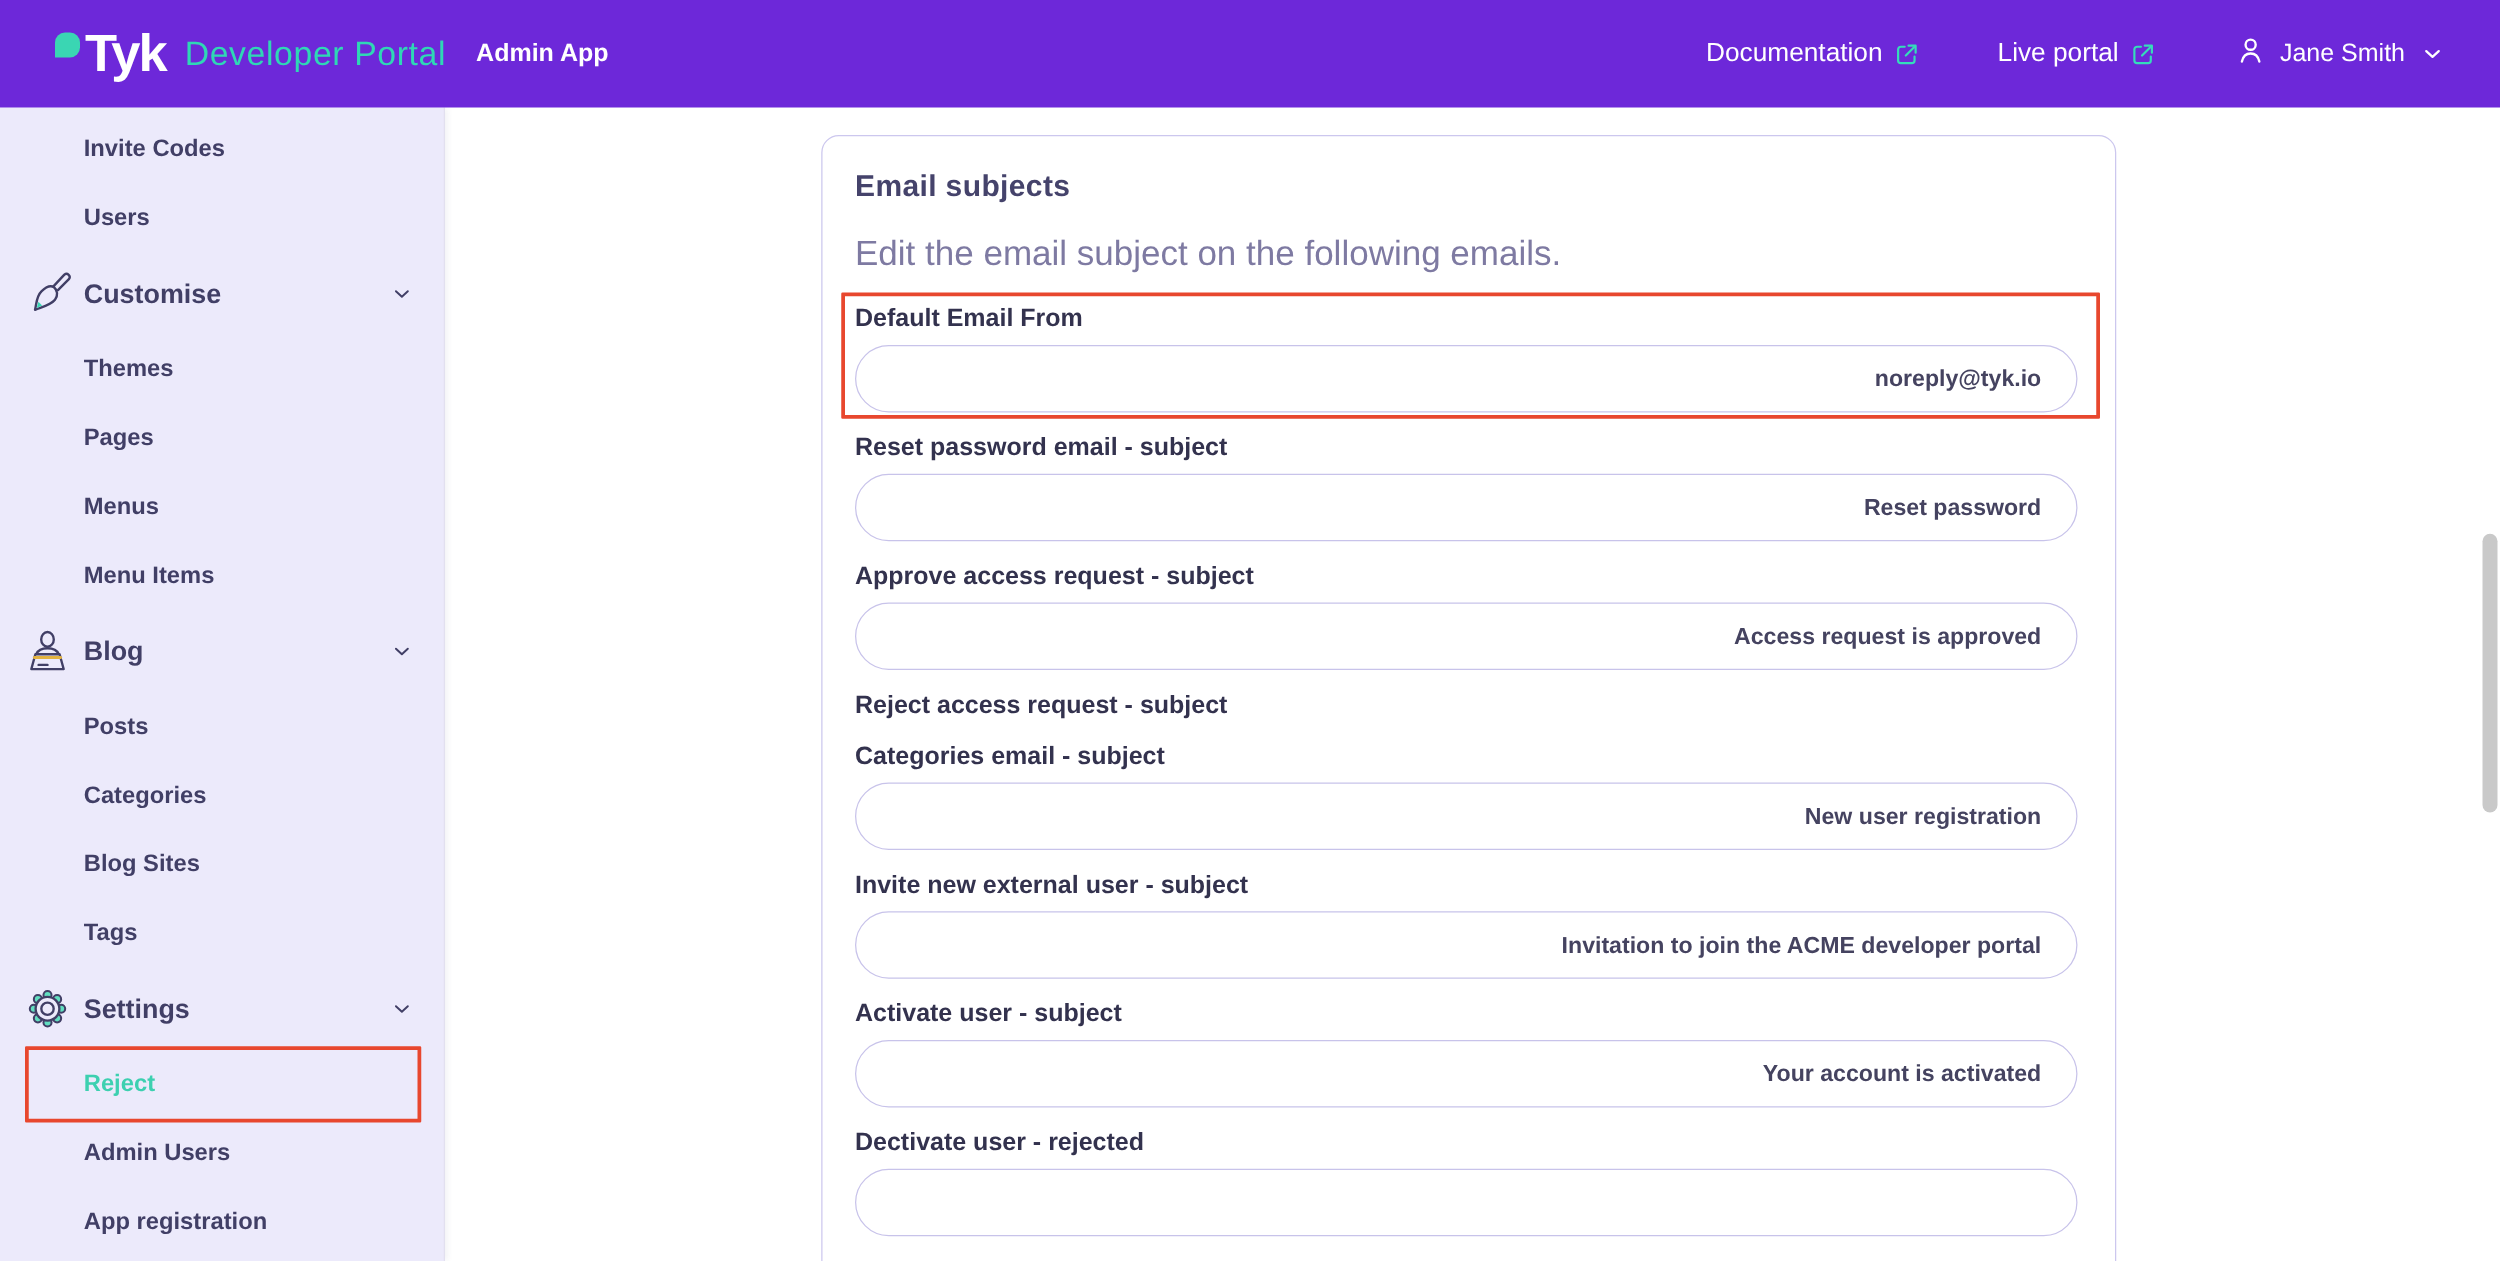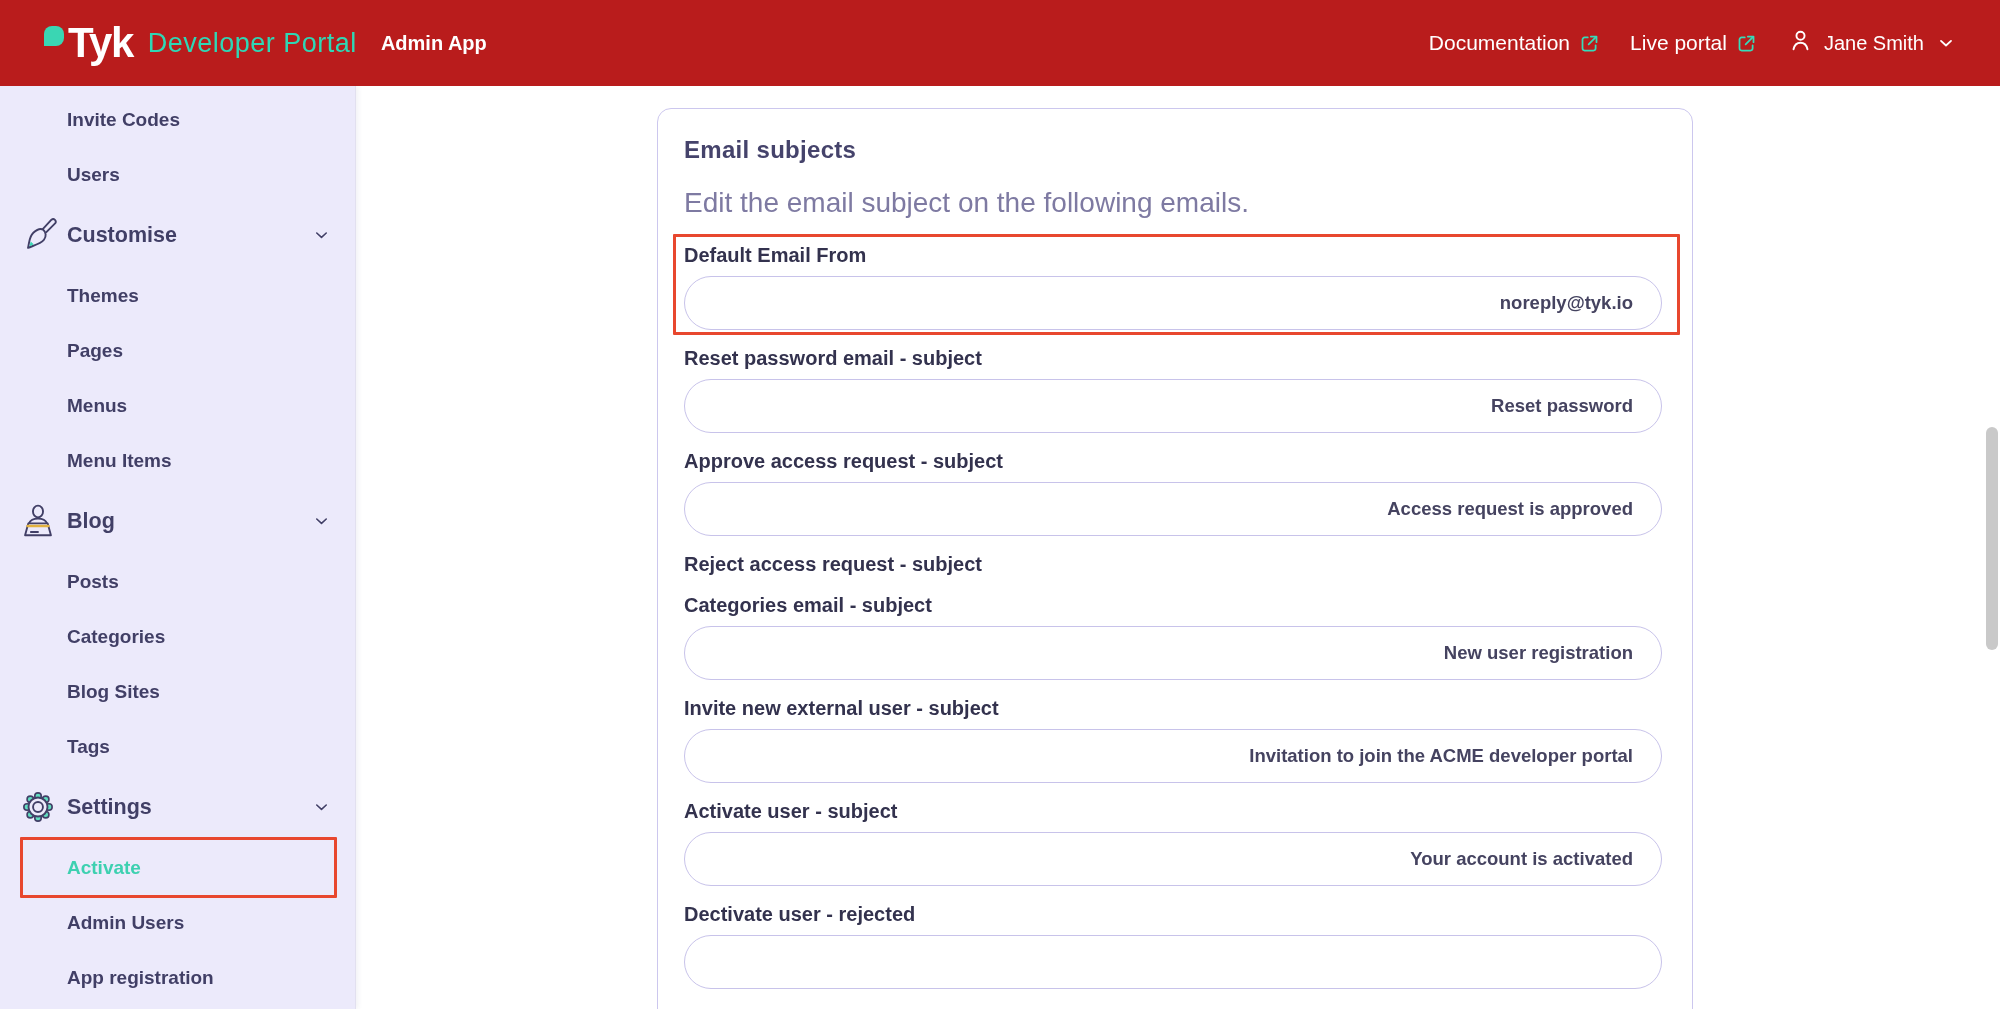--- a/index.html
+++ b/index.html
@@ -2,31 +2,31 @@
 <html><head>
 <meta charset="utf-8">
 <style>
   * { margin:0; padding:0; box-sizing:border-box; }
   html,body { width:2000px; height:1009px; overflow:hidden; background:#fff;
               font-family:"Liberation Sans", sans-serif; }
   #app { position:relative; width:2000px; height:1009px; overflow:hidden; background:#fff; }
 
   
   .header { position:absolute; left:0; top:0; width:2000px; height:86px;
-            background:#b91c1c; display:flex; align-items:center;
+            background:#6d28d9; display:flex; align-items:center;
             justify-content:space-between; padding:0 44px; z-index:30; }
   .header-left { display:flex; align-items:center; }
   .logo { display:flex; align-items:flex-start; }
   .logo-leaf { width:20px; height:20px; background:#3ad6b3;
                border-radius:8px 8px 8px 0; margin:10px 4px 0 0; }
   .logo-text { color:#fff; font-size:42px; font-weight:700; letter-spacing:-1.5px; line-height:54px; }
   .logo-suffix { color:#2fd7b5; font-size:27px; font-weight:400; letter-spacing:0.5px;
                  margin-left:15px; line-height:54px; }
   .app-label { color:#fff; font-size:20px; font-weight:600; margin-left:24px; line-height:54px; }
-  .header-right { display:flex; align-items:center; gap:30px; }
+  .header-right { display:flex; align-items:center; gap:62px; }
   .nav-link { display:flex; align-items:center; gap:9px; color:#fff; font-size:21px; cursor:pointer; }
   .ext-icon svg { display:block; }
   .user-menu { display:flex; align-items:center; gap:10px; color:#fff; font-size:20px; cursor:pointer; }
   .user-menu .chev { margin-left:2px; display:flex; }
 
   
   .sidebar { position:absolute; left:0; top:86px; width:356px; height:923px;
              background:#eceafb; border-right:1px solid #e2e0ef;
              box-shadow:2px 0 5px rgba(60,58,100,0.07); padding-top:6px; z-index:20; }
   .side-item { position:relative; display:flex; align-items:center;
@@ -212,21 +212,21 @@
       <span class="side-label">Settings</span>
       <span class="side-chevron">
         <svg width="19" height="19" viewBox="0 0 24 24" fill="none" stroke="currentColor" stroke-width="2" stroke-linecap="round" stroke-linejoin="round">
             <path d="M6 9.5l6 5.5 6-5.5"></path>
           </svg>
       </span>
     </div>
 
     <div class="side-item sub active">
       <span class="annotation-frame"></span>
-      <span class="side-label">Activate</span>
+      <span class="side-label">Reject</span>
     </div>
 
     <div class="side-item sub">
       <span class="side-label">Admin Users</span>
     </div>
 
     <div class="side-item sub">
       <span class="side-label">App registration</span>
     </div>
 

